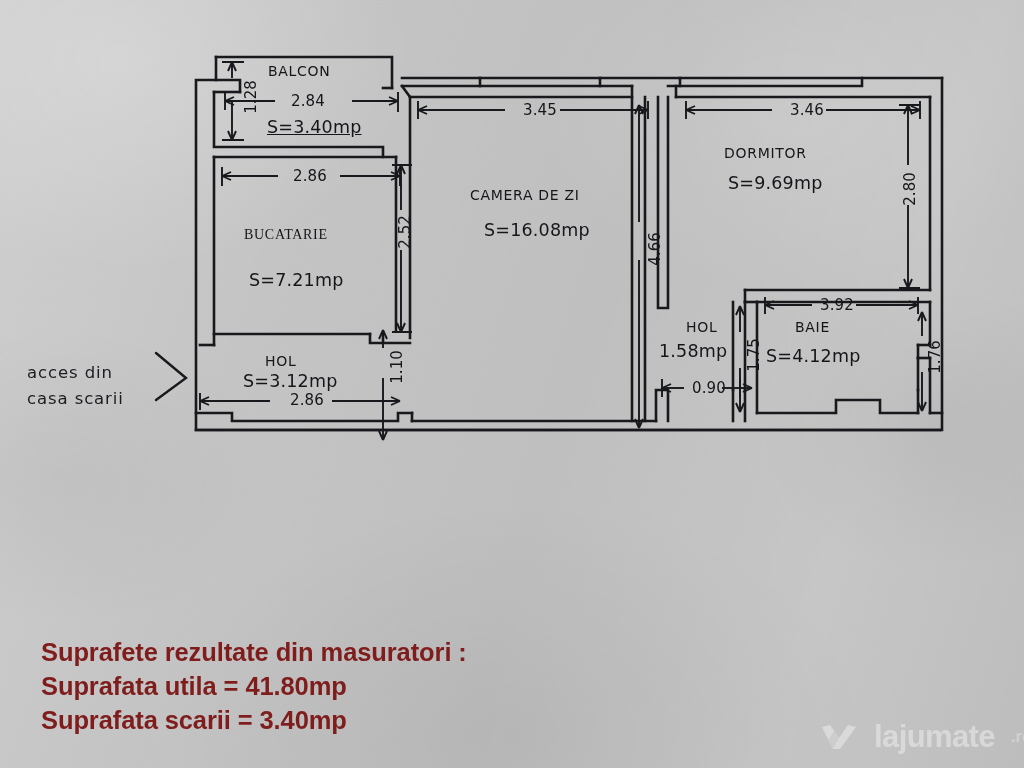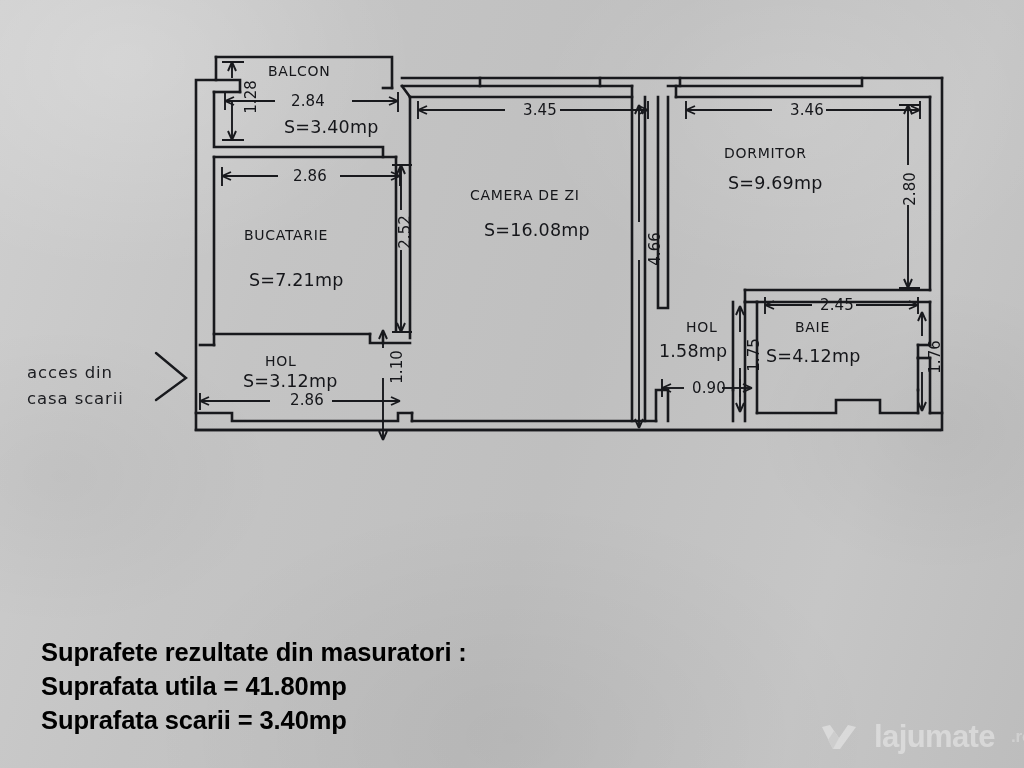--- a/index.html
+++ b/index.html
@@ -31,21 +31,21 @@
   .dim-v{transform-origin:0 0;}
 
   .access-note{
     position:absolute;font-size:16.5px;color:#1b1c20;
     letter-spacing:.9px;line-height:1.55;
   }
 
   #summary{position:absolute;left:41px;top:636px;}
   #summary .sline{
     font-family:"Liberation Sans",sans-serif;
-    font-weight:bold;font-size:25.5px;color:#000000;
+    font-weight:bold;font-size:25.5px;color:#7f1d1d;
     letter-spacing:-.1px;line-height:1.33;white-space:nowrap;
   }
 
   #watermark{
     position:absolute;left:820px;top:719px;
     display:flex;align-items:center;gap:16px;opacity:.52;
   }
   #watermark .wm-text{
     font-family:"Liberation Sans",sans-serif;
     font-size:31px;font-weight:bold;color:#efefef;letter-spacing:-.6px;
@@ -213,23 +213,23 @@
   </g>
 
   <g fill="none" stroke="#18191d" stroke-width="2.4" stroke-linecap="round">
     <path d="M 156,353 L 186,378 L 156,400"></path>
   </g>
 </svg>
 
 <div id="overlay">
 
   <div class="lbl room-name" style="left:268px;top:64px;">BALCON</div>
-  <div class="lbl room-area" style="left:284px;top:119px;">S=3.40mp</div>
-
-  <div class="lbl room-name" style="left:244px;top:228px;">BUCATARIE</div>
+  <div class="lbl room-area" style="left:267px;top:119px;text-decoration:underline;">S=3.40mp</div>
+
+  <div class="lbl room-name" style="left:244px;top:228px;font-family:Liberation Serif, serif;">BUCATARIE</div>
   <div class="lbl room-area" style="left:249px;top:272px;">S=7.21mp</div>
 
   <div class="lbl room-name" style="left:265px;top:354px;">HOL</div>
   <div class="lbl room-area" style="left:243px;top:373px;">S=3.12mp</div>
 
   <div class="lbl room-name" style="left:470px;top:188px;">CAMERA DE ZI</div>
   <div class="lbl room-area" style="left:484px;top:222px;">S=16.08mp</div>
 
   <div class="lbl room-name" style="left:724px;top:146px;">DORMITOR</div>
   <div class="lbl room-area" style="left:728px;top:175px;">S=9.69mp</div>
@@ -238,21 +238,21 @@
   <div class="lbl room-area" style="left:659px;top:343px;">1.58mp</div>
 
   <div class="lbl room-name" style="left:795px;top:320px;">BAIE</div>
   <div class="lbl room-area" style="left:766px;top:348px;">S=4.12mp</div>
 
   <div class="lbl dim" style="left:291px;top:94px;">2.84</div>
   <div class="lbl dim" style="left:293px;top:169px;">2.86</div>
   <div class="lbl dim" style="left:290px;top:393px;">2.86</div>
   <div class="lbl dim" style="left:523px;top:103px;">3.45</div>
   <div class="lbl dim" style="left:790px;top:103px;">3.46</div>
-  <div class="lbl dim" style="left:820px;top:298px;">2.45</div>
+  <div class="lbl dim" style="left:820px;top:298px;">3.92</div>
   <div class="lbl dim" style="left:692px;top:381px;">0.90</div>
 
   <div class="lbl dim dim-v" style="left:244px;top:80px;transform:rotate(-90deg) translate(-100%,0);">1.28</div>
   <div class="lbl dim dim-v" style="left:398px;top:215px;transform:rotate(-90deg) translate(-100%,0);">2.52</div>
   <div class="lbl dim dim-v" style="left:390px;top:350px;transform:rotate(-90deg) translate(-100%,0);">1.10</div>
   <div class="lbl dim dim-v" style="left:648px;top:232px;transform:rotate(-90deg) translate(-100%,0);">4.66</div>
   <div class="lbl dim dim-v" style="left:903px;top:172px;transform:rotate(-90deg) translate(-100%,0);">2.80</div>
   <div class="lbl dim dim-v" style="left:928px;top:340px;transform:rotate(-90deg) translate(-100%,0);">1.76</div>
   <div class="lbl dim dim-v" style="left:747px;top:338px;transform:rotate(-90deg) translate(-100%,0);">1.75</div>
 

